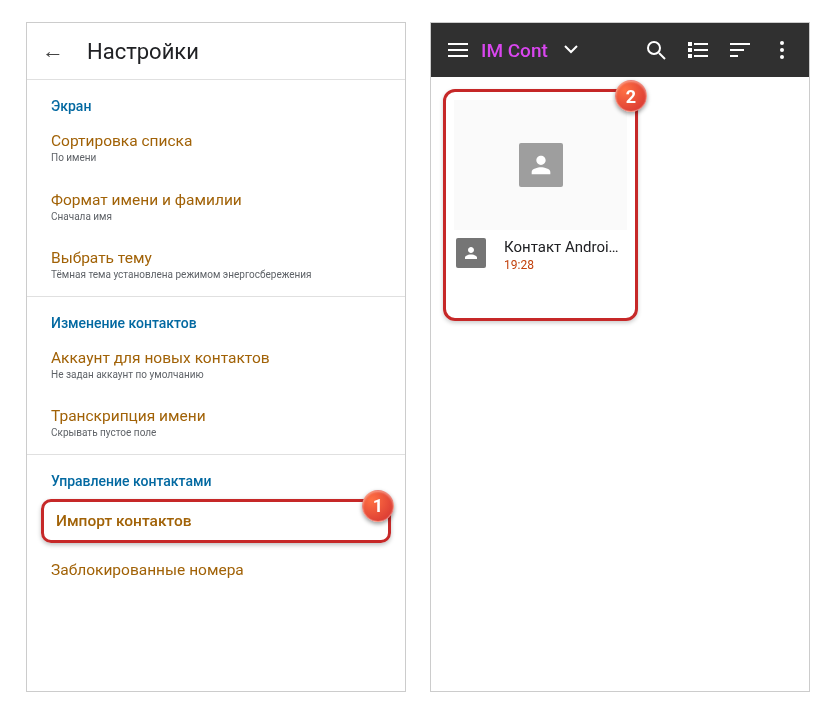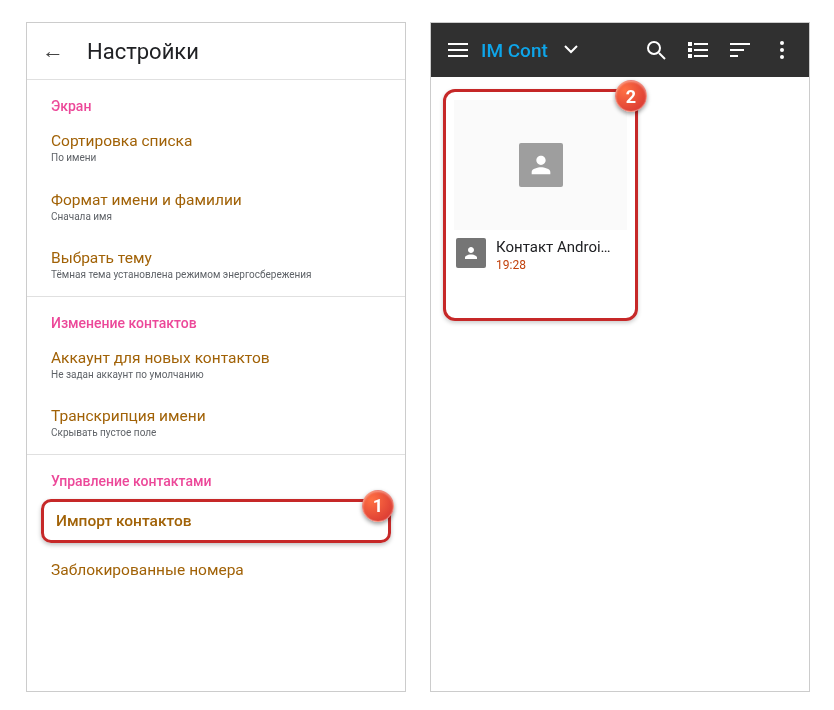--- a/index.html
+++ b/index.html
@@ -29,21 +29,21 @@
   .back-arrow {
     width: 28px; height: 28px;
     display: flex; align-items: center; justify-content: center;
     font-size: 22px; color: #444; cursor: pointer;
     margin-right: 20px;
   }
   .settings-title { font-size: 22px; color: #202124; font-weight: 400; }
 
   .list { border-top: 1px solid #e0e0e0; }
   .group-header {
-    color: #ec4899;
+    color: #0369a1;
     font-size: 14px;
     font-weight: 500;
     padding: 18px 24px 6px;
   }
   .row {
     padding: 12px 24px 14px;
     cursor: pointer;
   }
   .row-title { font-size: 15.5px; color: #a16207; }
   .row-sub   { font-size: 10px;   color: #5f6368; margin-top: 2px; line-height: 1.25; }
@@ -82,21 +82,21 @@
     align-items: center;
     padding: 0 6px;
   }
   .fm-icon {
     width: 42px; height: 42px;
     display: flex; align-items: center; justify-content: center;
     color: #fff; font-size: 22px; cursor: pointer;
   }
   .fm-title {
     flex: 0 0 auto;
-    color: #0ea5e9; font-size: 19px; font-weight: 500;
+    color: #d946ef; font-size: 19px; font-weight: 500;
     padding: 0 2px;
   }
   .fm-spacer { flex: 1; }
   .hamburger, .list-svg, .sort-svg, .dots-svg {
     display: block;
   }
 
   .fm-body {
     position: relative;
     padding: 12px;
@@ -123,21 +123,21 @@
   .person-box {
     width: 44px; height: 44px;
     background: #9e9e9e;
     border-radius: 2px;
     display: flex; align-items: center; justify-content: center;
   }
   .person-box svg { fill:#fff; }
   .file-row {
     display: flex;
     align-items: flex-start;
-    gap: 10px;
+    gap: 18px;
     padding: 8px 2px 0;
   }
   .file-icon {
     width: 30px; height: 30px;
     background: #757575;
     border-radius: 2px;
     display:flex;align-items:center;justify-content:center;
     flex-shrink:0;
   }
   .file-icon svg { fill:#fff; }

